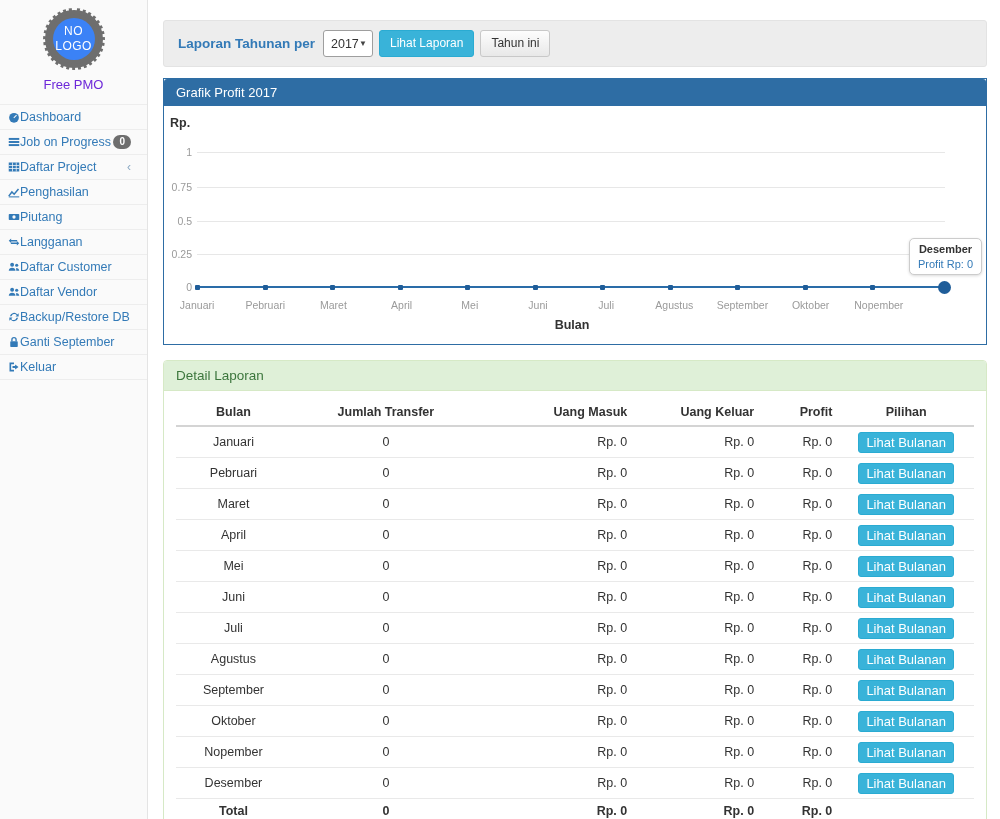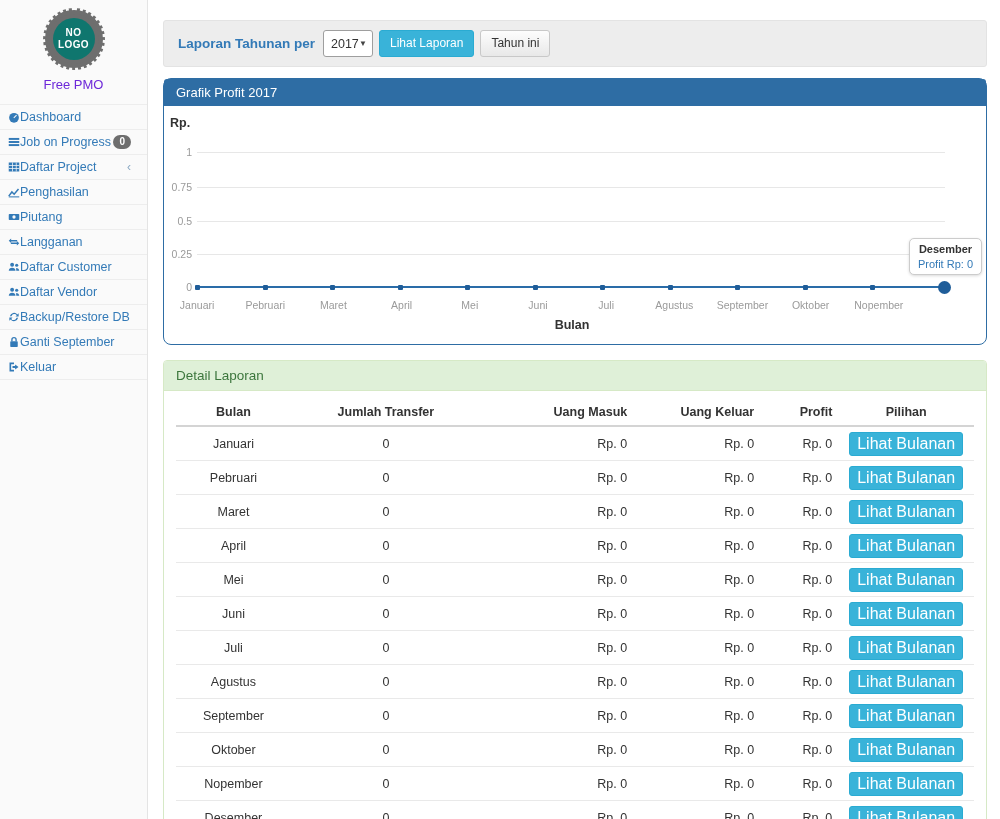--- a/index.html
+++ b/index.html
@@ -5,23 +5,23 @@
   * { box-sizing: border-box; margin: 0; padding: 0; }
   html,body { width:1000px; height:819px; background:#fff; font-family:"Liberation Sans", sans-serif; }
   .page { display:flex; width:1000px; min-height:787px; }
 
   
   .sidebar { width:148px; min-width:148px; background:#fafafa; border-right:1px solid #e4e4e4; }
   .logo-wrap { padding:8px 0 6px; text-align:center; }
   .logo-ring { width:62px; height:62px; margin:0 auto; border-radius:50%; background:#6e6e6e;
                border:3px dotted #fafafa; outline:4px solid #6e6e6e; outline-offset:-6px;
                display:flex; align-items:center; justify-content:center; }
-  .logo-inner { width:42px; height:42px; border-radius:50%; background:#0f766e;
+  .logo-inner { width:42px; height:42px; border-radius:50%; background:#3b82f6;
                 display:flex; align-items:center; justify-content:center;
-                color:#fff; font-size:10px; font-weight:bold; text-align:center; line-height:1.25;
+                color:#fff; font-size:12px; font-weight:normal; text-align:center; line-height:1.25;
                 letter-spacing:.4px; width:42px; word-spacing:42px; }
   .brand { margin-top:7px; color:#6d28d9; font-size:13px; }
   .menu { list-style:none; margin-top:6px; border-top:1px solid #ededed; }
   .menu li { border-bottom:1px solid #ededed; }
   .menu a { display:flex; align-items:center; padding:4px 8px; min-height:24px;
             color:#337ab7; font-size:12.5px; text-decoration:none; }
   .menu svg { width:12px; height:12px; flex:0 0 12px; }
   .badge { margin-left:auto; margin-right:8px; background:#6e6e6e; color:#fff; font-size:10px;
            font-weight:bold; padding:1px 6px; border-radius:9px; line-height:12px; }
   .chev { margin-left:auto; margin-right:8px; color:#8aa8c3; font-size:12px; line-height:10px; }
@@ -37,21 +37,21 @@
   .toolbar-label { color:#337ab7; font-weight:bold; font-size:13.5px; margin-right:2px; }
   .select-box { background:#fff; border:1px solid #9e9e9e; border-radius:3px; height:27px; width:50px;
                 display:flex; align-items:center; justify-content:space-between; padding:0 5px 0 7px;
                 font-size:12.5px; color:#333; cursor:pointer; }
   .select-box .caret { font-size:8px; color:#444; }
   .btn { border-radius:3px; font-size:12px; padding:6px 10px; line-height:1.1; cursor:pointer; }
   .btn-info { background:#39b3d9; border:1px solid #2aabd2; color:#fff; }
   .btn-default { background:linear-gradient(#fdfdfd,#e8e8e8); border:1px solid #c8c8c8; color:#333; }
 
   
-  .panel-chart { margin-top:11px; border:1px solid #2e6da4; border-radius:8px; background:#fff; }
+  .panel-chart { margin-top:11px; border:1px solid #2e6da4; border-radius:0; background:#fff; }
   .panel-chart-heading { background:#2e6da4; color:#fff; font-size:13px; padding:6px 12px;
                          border-radius:3px 3px 0 0; }
   .chart-body { position:relative; height:238px; }
   .y-title { position:absolute; left:6px; top:10px; font-size:12.5px; font-weight:bold; color:#333; }
   .gridline { position:absolute; left:33px; width:748px; height:1px; background:#e7e7e7; }
   .g1{top:46px} .g2{top:81px} .g3{top:115px} .g4{top:148px}
   .ylab { position:absolute; left:0; width:28px; text-align:right; font-size:10.5px; color:#9a9a9a; }
   .y1{top:40px} .y2{top:75px} .y3{top:109px} .y4{top:142px} .y5{top:175px}
   .dataline { position:absolute; left:33px; top:180px; width:750px; height:2px; background:#2a6ca8; }
   .points-row { position:absolute; left:31px; top:175px; width:756px; height:13px;
@@ -73,21 +73,21 @@
   .panel-success-heading { background:#dff0d8; color:#3c763d; font-size:13.5px; padding:7px 12px;
                            border-radius:3px 3px 0 0; border-bottom:1px solid #d6e9c6; }
   .panel-success-body { padding:8px 12px 12px; }
   table { width:100%; border-collapse:collapse; font-size:12.5px; color:#333; }
   th { font-weight:bold; padding:6px; border-bottom:2px solid #d4d4d4; }
   td { padding:4.5px 6px; border-top:1px solid #e9e9e9; }
   tbody tr:first-child td { border-top:none; }
   tfoot td { font-weight:bold; border-top:1px solid #e9e9e9; }
   .c-bulan,.c-jumlah,.c-pilihan { text-align:center; }
   .c-masuk,.c-keluar,.c-profit { text-align:right; }
-  .btn-xs { background:#39b3d9; border:1px solid #2aabd2; color:#fff; font-size:16px;
+  .btn-xs { background:#39b3d9; border:1px solid #2aabd2; color:#fff; font-size:13px;
             padding:2px 7px; border-radius:3px; cursor:pointer; }
 </style>
 </head>
 <body>
 
 <div class="page">
 
   <aside class="sidebar">
     <div class="logo-wrap">
       <div class="logo-ring">

